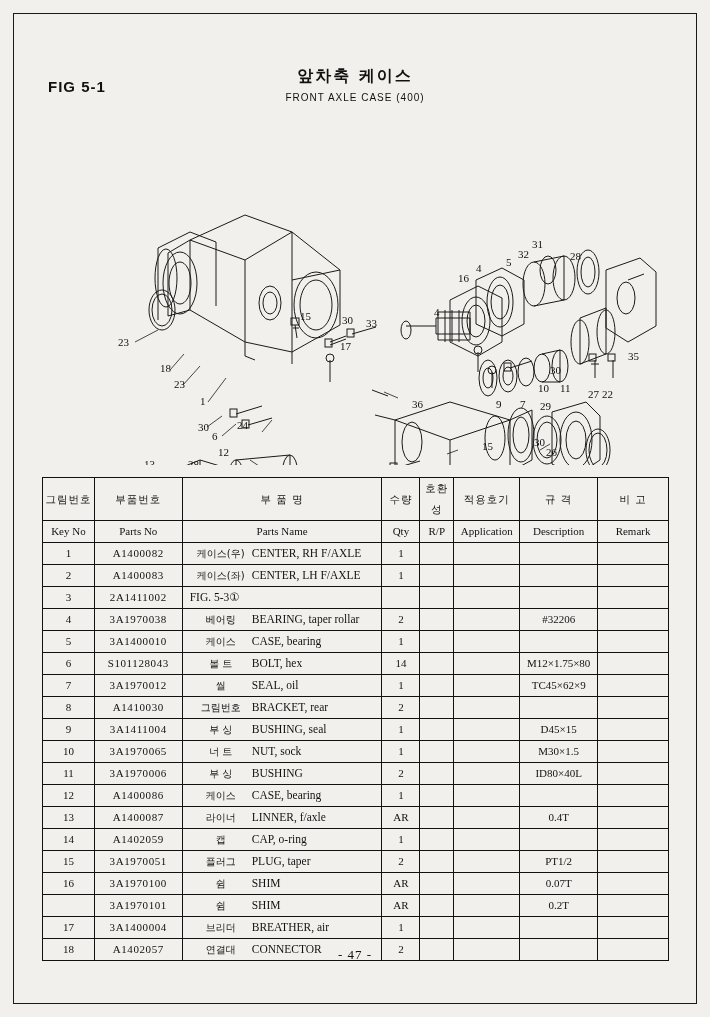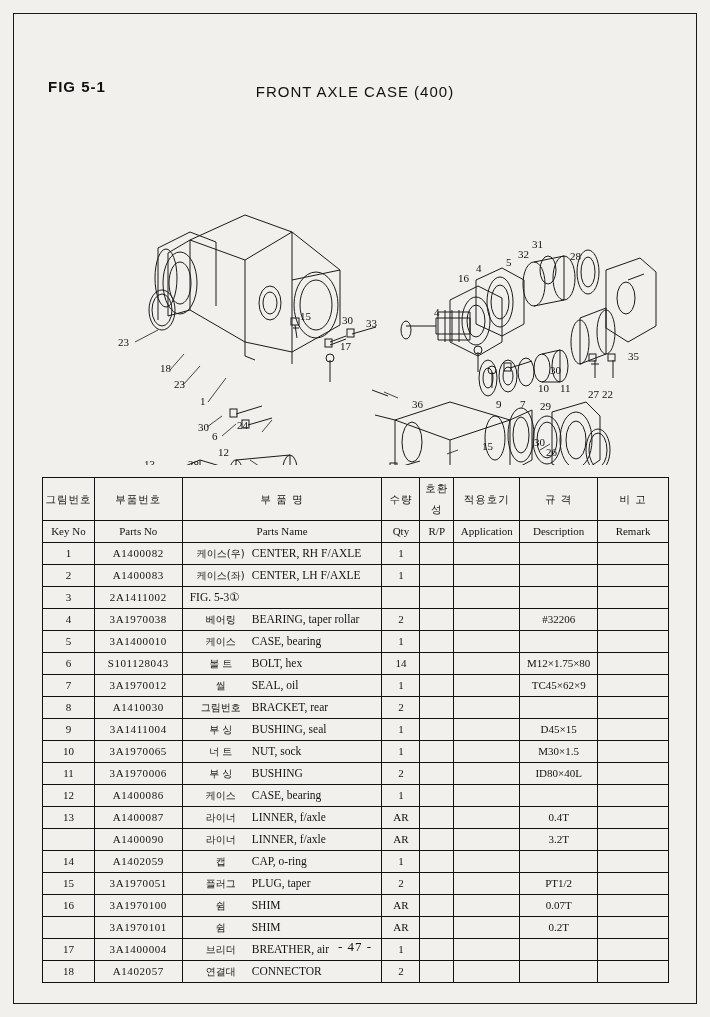--- a/index.html
+++ b/index.html
@@ -29,21 +29,21 @@
   }
   .title-block{
     position:absolute;left:0;right:0;top:66px;
     text-align:center;
   }
   .title-ko{
     font-size:16px;font-weight:bold;letter-spacing:2px;
     font-family:"DejaVu Sans", sans-serif;
   }
   .title-en{
-    font-size:15px;letter-spacing:1px;margin-top:17px;
+    font-size:10px;letter-spacing:1px;margin-top:5px;
     font-family:"Liberation Sans", sans-serif;
   }
   
   .illus{
     position:absolute;left:40px;top:120px;width:630px;height:345px;
   }
   .illus svg{display:block;}
   .cnum{
     font-family:"Liberation Serif", serif;
     font-size:11px;
@@ -79,35 +79,36 @@
   .col-rem{width:71px;}
   td.pn{font-family:"Liberation Serif", serif;letter-spacing:0.6px;}
   td.nm{text-align:left;padding:0;}
   .nm-inner{display:flex;align-items:center;height:21px;}
   .nm-ko{width:62px;padding-left:7px;font-family:"DejaVu Sans", sans-serif;font-size:10px;}
   .nm-en{font-family:"Liberation Serif", serif;font-size:11.5px;}
   .nm-full{padding-left:7px;font-family:"Liberation Serif", serif;font-size:11.5px;}
   tr.grp-end td{border-bottom:1px dashed #111;}
   
   .pageno{
-    position:absolute;left:0;right:0;bottom:62px;
+    position:absolute;left:0;right:0;bottom:54px;
     text-align:center;font-size:13px;
     font-family:"Liberation Serif", serif;
     letter-spacing:1px;
   }
 </style>
 </head>
 <body>
 
 <div class="page">
   <div class="page-border"></div>
 
   <div class="fig-no">FIG 5-1</div>
 
   <div class="title-block">
+    <div class="title-ko">앞차축 케이스</div>
     <div class="title-en">FRONT AXLE CASE (400)</div>
   </div>
 
   <div class="illus">
     <svg width="630" height="345" viewBox="0 0 630 345" xmlns="http://www.w3.org/2000/svg">
       <g fill="none" stroke="#1a1a1a" stroke-width="1">
 
         <path d="M150 190 L150 120 L205 95 L252 112 L300 150 L300 205 L252 232 L205 222 Z"></path>
         <path d="M150 120 L205 140 L205 222"></path>
         <path d="M205 140 L252 112"></path>
@@ -535,35 +536,20 @@
                 <span class="nm-ko">라이너</span>
                 <span class="nm-en">LINNER, f/axle</span>
               </div>
             </td>
             <td>AR</td>
             <td></td>
             <td></td>
             <td>0.4T</td>
             <td></td>
           </tr>
-          <tr class="grp-end">
-            <td></td>
-            <td class="pn">A1400090</td>
-            <td class="nm">
-              <div class="nm-inner">
-                <span class="nm-ko">라이너</span>
-                <span class="nm-en">LINNER, f/axle</span>
-              </div>
-            </td>
-            <td>AR</td>
-            <td></td>
-            <td></td>
-            <td>3.2T</td>
-            <td></td>
-          </tr>
           <tr>
             <td>14</td>
             <td class="pn">A1402059</td>
             <td class="nm">
               <div class="nm-inner">
                 <span class="nm-ko">캡</span>
                 <span class="nm-en">CAP, o-ring</span>
               </div>
             </td>
             <td>1</td>

